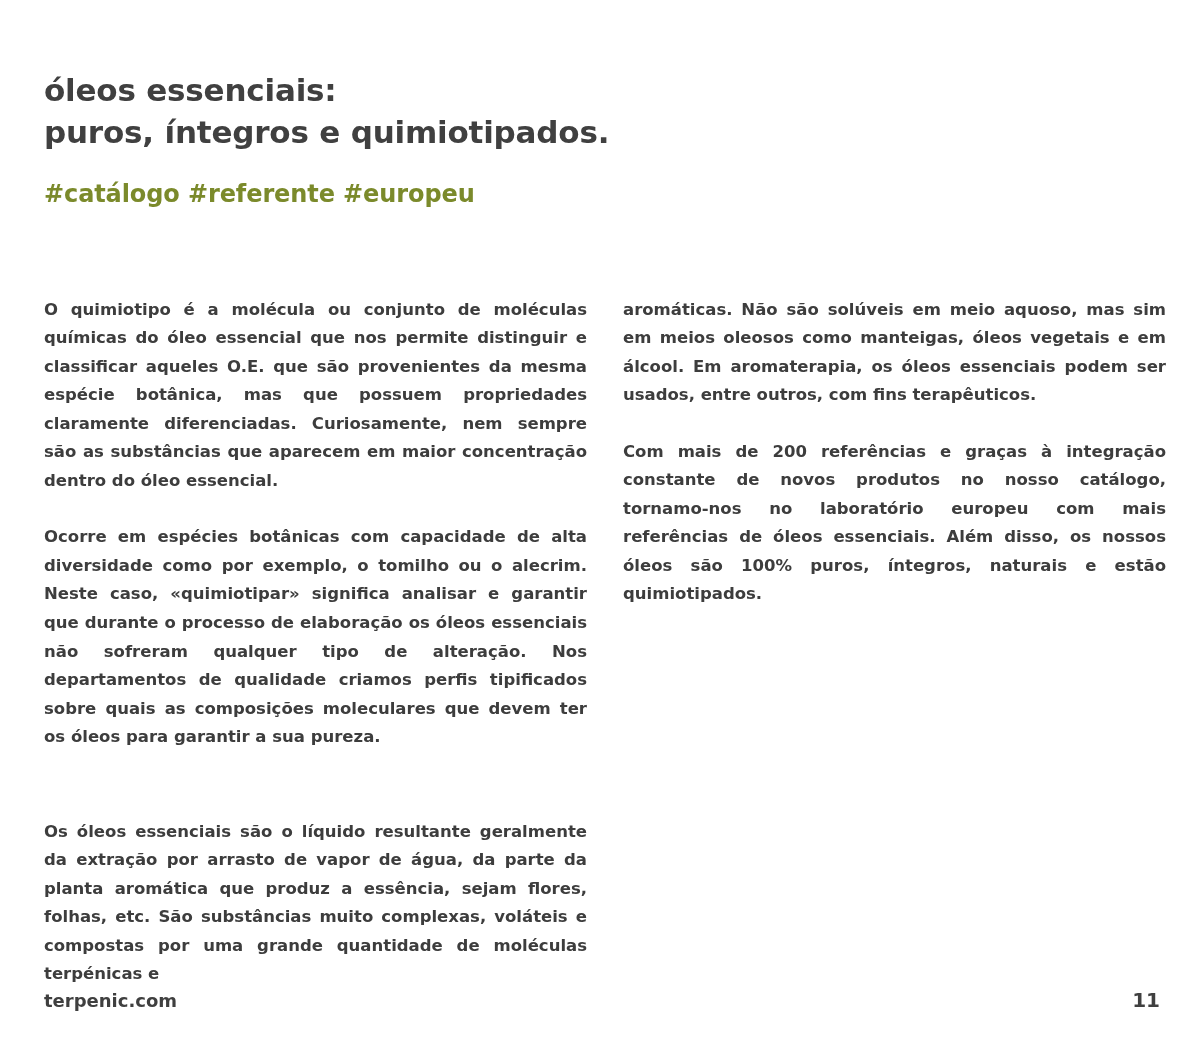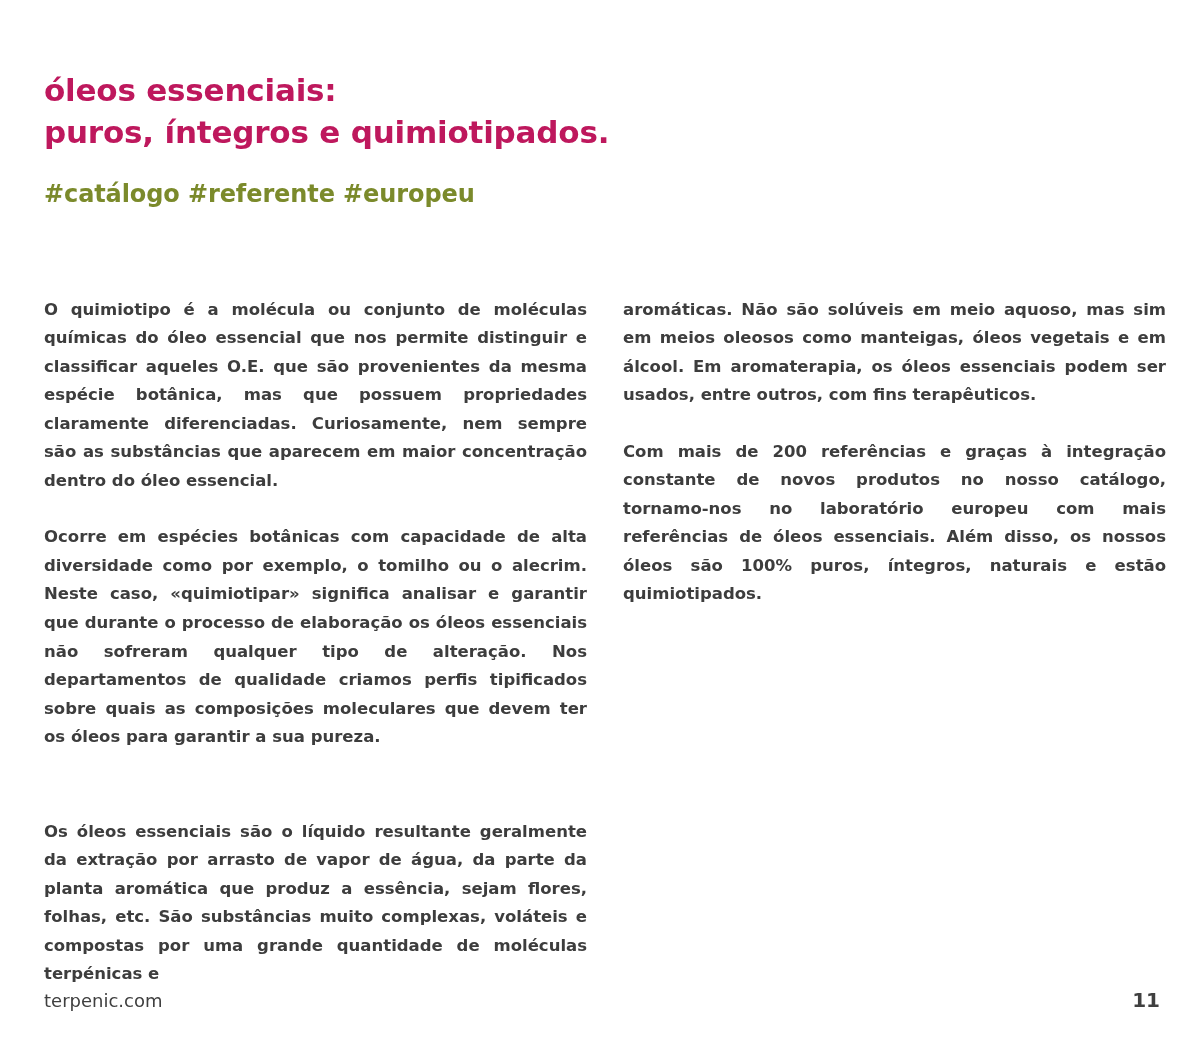--- a/index.html
+++ b/index.html
@@ -20,21 +20,21 @@
     height: 1052px;
     box-sizing: border-box;
     padding: 70px 44px 0 44px;
   }
   .title-block {
     margin-left: 0;
   }
   .title-line {
     font-size: 31px;
     font-weight: bold;
-    color: #be185d;
+    color: #404040;
     line-height: 1.35;
     letter-spacing: -0.2px;
   }
   .subtitle {
     margin-top: 26px;
     font-size: 24px;
     font-weight: bold;
     color: #7b8a2b;
     letter-spacing: -0.1px;
   }
@@ -69,21 +69,21 @@
     position: absolute;
     left: 44px;
     right: 44px;
     bottom: 40px;
     display: flex;
     align-items: baseline;
     justify-content: space-between;
   }
   .footer-site {
     font-size: 18px;
-    font-weight: normal;
+    font-weight: bold;
     color: #3f3f3f;
   }
   .footer-page {
     font-size: 20px;
     font-weight: bold;
     color: #404040;
   }
 </style>
 </head>
 <body>

